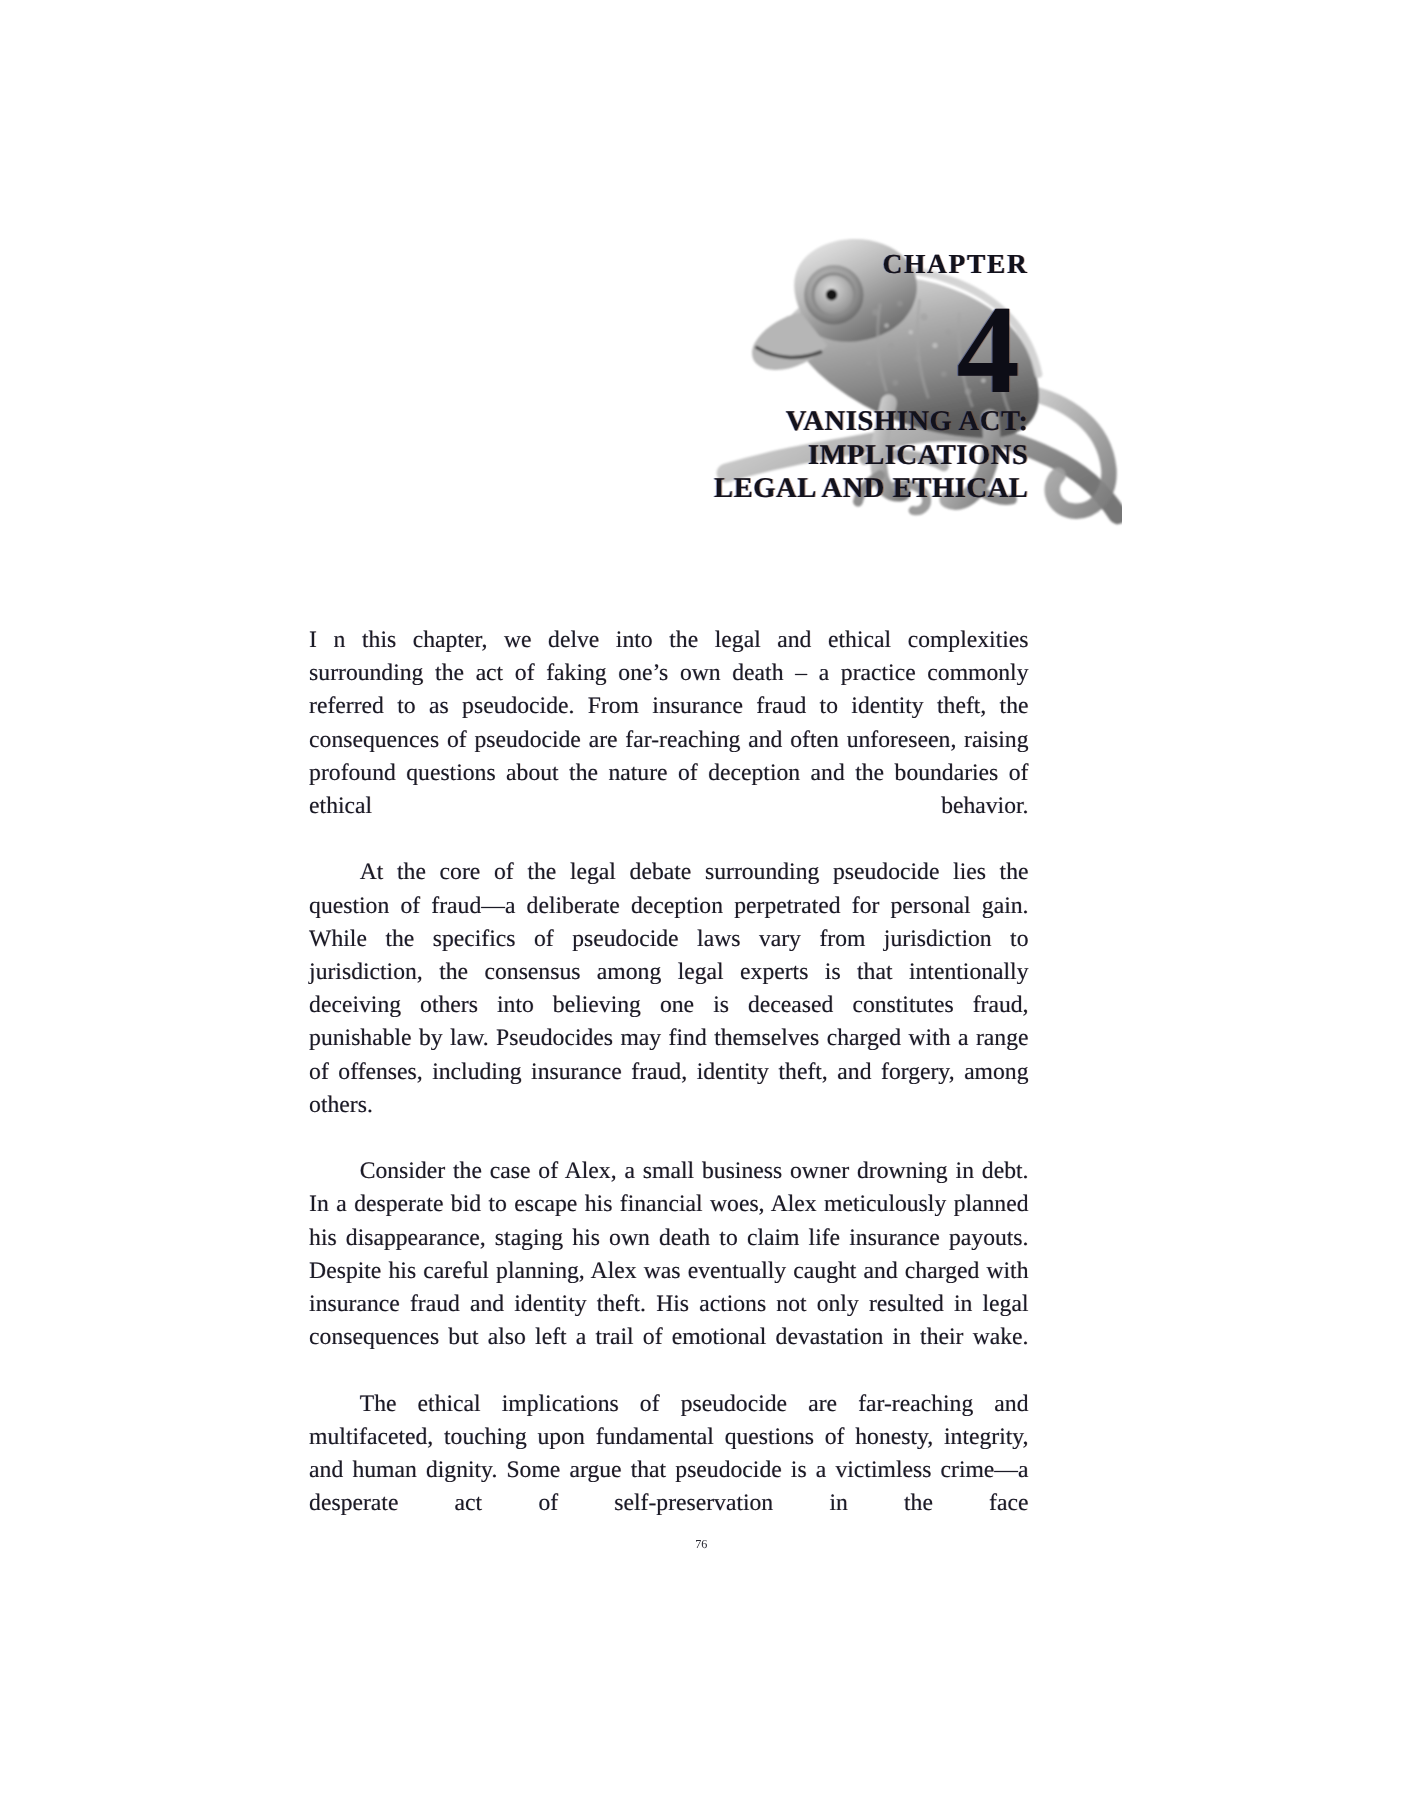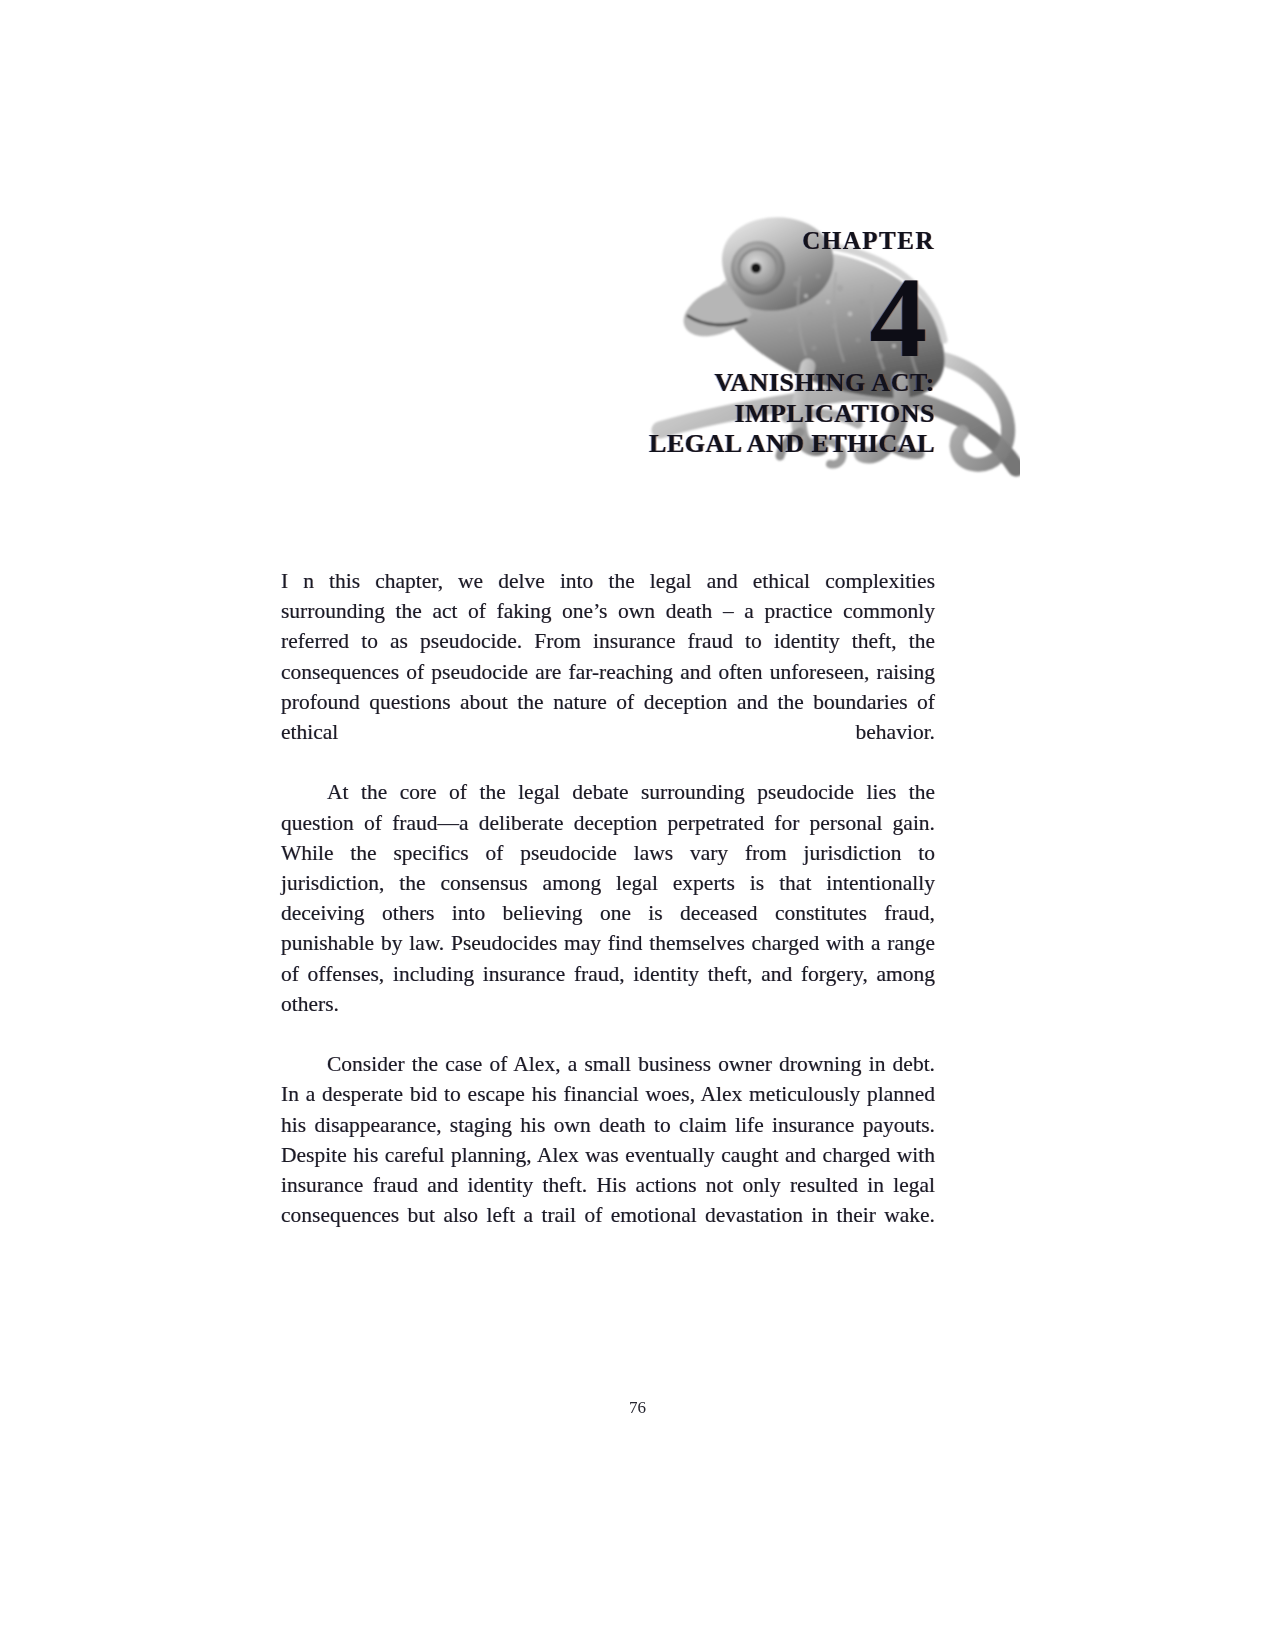--- a/index.html
+++ b/index.html
@@ -122,21 +122,21 @@
     width: 100%;
   }
 
   
   .folio {
     position: absolute;
     left: 0;
     top: 1398px;
     width: 1275px;
     text-align: center;
-    font-size: 17px;
+    font-size: 11px;
     color: #24242e;
     font-family: "Liberation Serif", "DejaVu Serif", serif;
   }
 </style>
 </head>
 <body>
 
 <div class="page">
 
   <div class="chapter-header">
@@ -242,17 +242,18 @@
         <span class="tline">IMPLICATIONS</span>
         <span class="tline">LEGAL AND ETHICAL</span>
       </div>
     </div>
   </div>
 
   <div class="body-col">
     <p>I n this chapter, we delve into the legal and ethical complexities surrounding the act of faking one’s own death – a practice commonly referred to as pseudocide. From insurance fraud to identity theft, the consequences of pseudocide are far-reaching and often unforeseen, raising profound questions about the nature of deception and the boundaries of ethical behavior.</p>
     <p class="indent">At the core of the legal debate surrounding pseudocide lies the question of fraud—a deliberate deception perpetrated for personal gain. While the specifics of pseudocide laws vary from jurisdiction to jurisdiction, the consensus among legal experts is that intentionally deceiving others into believing one is deceased constitutes fraud, punishable by law. Pseudocides may find themselves charged with a range of offenses, including insurance fraud, identity theft, and forgery, among others.</p>
     <p class="indent">Consider the case of Alex, a small business owner drowning in debt. In a desperate bid to escape his financial woes, Alex meticulously planned his disappearance, staging his own death  to claim life insurance payouts. Despite his careful planning, Alex was eventually caught and charged with insurance fraud and identity theft. His actions not only resulted in legal consequences but also left a trail of emotional devastation in their wake.</p>
+    <p class="indent">The ethical implications of pseudocide are far-reaching and multifaceted, touching upon fundamental questions of honesty, integrity, and human dignity. Some argue that pseudocide is a victimless crime—a desperate act of self-preservation in the face</p>
   </div>
 
   <div class="folio">76</div>
 
 </div>
 
 </body></html>

